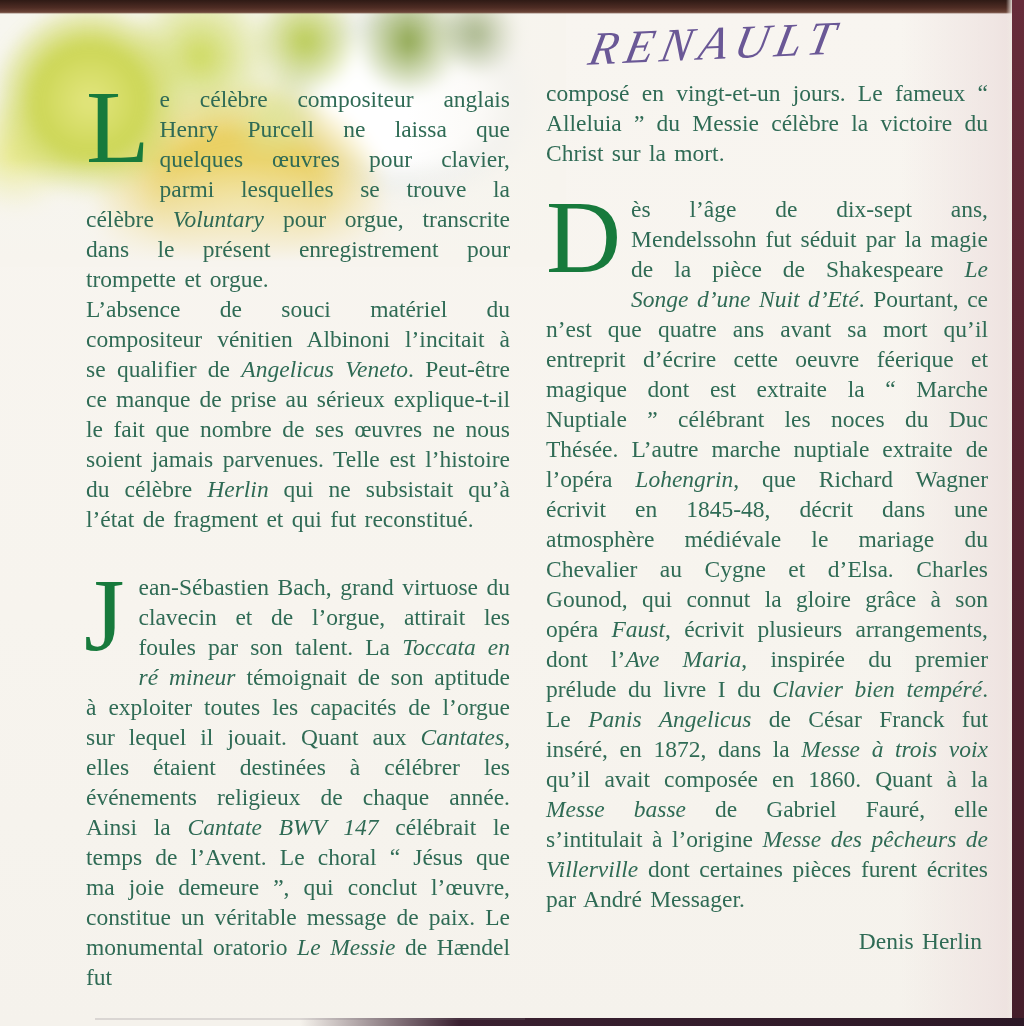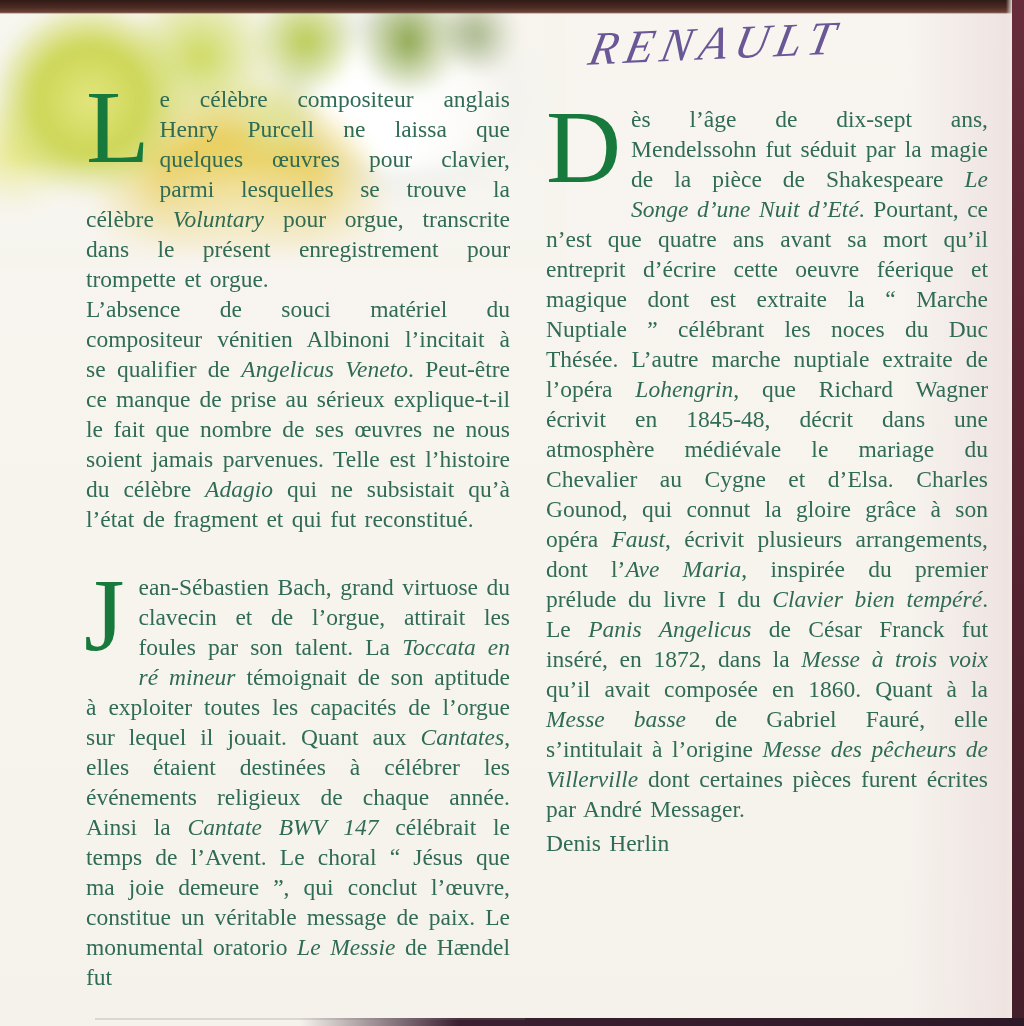--- a/index.html
+++ b/index.html
@@ -77,21 +77,21 @@
   .col-right { left:546px; top:78px; width:442px; }
   .para { margin:0; }
   .gap-lg { margin-top:38px; }
   .gap-sm { margin-top:26px; }
   .dropcap {
     float:left; color:var(--dropcap);
     font-size:104px; line-height:80px; height:90px;
     margin:3px 10px 0 0;
   }
   .dropcap-j { margin-right:14px; margin-left:-2px; }
-  .signature { margin:4px 6px 0 0; text-align:left; }
+  .signature { margin:12px 6px 0 0; text-align:right; }
   i { font-style:italic;margin-top:8px; }
 </style>
 </head>
 <body>
 
 <div class="page">
 
   <div class="photo">
     <div class="photo-paint"></div>
     <div class="photo-fade"></div>
@@ -99,22 +99,23 @@
 
   <div class="border-top"></div>
   <div class="border-right"></div>
   <div class="border-bottom"></div>
   <div class="bottom-faint-line"></div>
 
   <div class="handwriting">RENAULT</div>
 
   <div class="col col-left">
     <p class="para"><span class="dropcap">L</span><span>e célèbre compositeur anglais Henry Purcell ne laissa que quelques œuvres pour clavier, parmi lesquelles se trouve la célèbre <i>Voluntary</i> pour orgue, transcrite dans le présent enregistrement pour trompette et orgue.</span></p>
-    <p class="para"><span>L’absence de souci matériel du compositeur vénitien Albinoni l’incitait à se qualifier de <i>Angelicus Veneto</i>. Peut-être ce manque de prise au sérieux explique-t-il le fait que nombre de ses œuvres ne nous soient jamais parvenues. Telle est l’histoire du célèbre <i>Adagio</i> qui ne subsistait qu’à l’état de fragment et qui fut reconstitué.</span></p>
+    <p class="para"><span>L’absence de souci matériel du compositeur vénitien Albinoni l’incitait à se qualifier de <i>Angelicus Veneto</i>. Peut-être ce manque de prise au sérieux explique-t-il le fait que nombre de ses œuvres ne nous soient jamais parvenues. Telle est l’histoire du célèbre <i>Herlin</i> qui ne subsistait qu’à l’état de fragment et qui fut reconstitué.</span></p>
     <p class="para gap-lg"><span class="dropcap dropcap-j">J</span><span>ean-Sébastien Bach, grand virtuose du clavecin et de l’orgue, attirait les foules par son talent. La <i>Toccata en ré mineur</i> témoignait de son aptitude à exploiter toutes les capacités de l’orgue sur lequel il jouait. Quant aux <i>Cantates</i>, elles étaient destinées à célébrer les événements religieux de chaque année. Ainsi la <i>Cantate BWV 147</i> célébrait le temps de l’Avent. Le choral “ Jésus que ma joie demeure ”, qui conclut l’œuvre, constitue un véritable message de paix. Le monumental oratorio <i>Le Messie</i> de Hændel fut</span></p>
   </div>
 
   <div class="col col-right">
+    <p class="para"><span>composé en vingt-et-un jours. Le fameux “ Alleluia ” du Messie célèbre la victoire du Christ sur la mort.</span></p>
     <p class="para gap-sm"><span class="dropcap">D</span><span>ès l’âge de dix-sept ans, Mendelssohn fut séduit par la magie de la pièce de Shakespeare <i>Le Songe d’une Nuit d’Eté</i>. Pourtant, ce n’est que quatre ans avant sa mort qu’il entreprit d’écrire cette oeuvre féerique et magique dont est extraite la “ Marche Nuptiale ” célébrant les noces du Duc Thésée. L’autre marche nuptiale extraite de l’opéra <i>Lohengrin</i>, que Richard Wagner écrivit en 1845-48, décrit dans une atmosphère médiévale le mariage du Chevalier au Cygne et d’Elsa. Charles Gounod, qui connut la gloire grâce à son opéra <i>Faust</i>, écrivit plusieurs arrangements, dont l’<i>Ave Maria</i>, inspirée du premier prélude du livre I du <i>Clavier bien tempéré</i>. Le <i>Panis Angelicus</i> de César Franck fut inséré, en 1872, dans la <i>Messe à trois voix</i> qu’il avait composée en 1860. Quant à la <i>Messe basse</i> de Gabriel Fauré, elle s’intitulait à l’origine <i>Messe des pêcheurs de Villerville</i> dont certaines pièces furent écrites par André Messager.</span></p>
     <p class="signature">Denis Herlin</p>
   </div>
 
 </div>
 
 </body></html>

